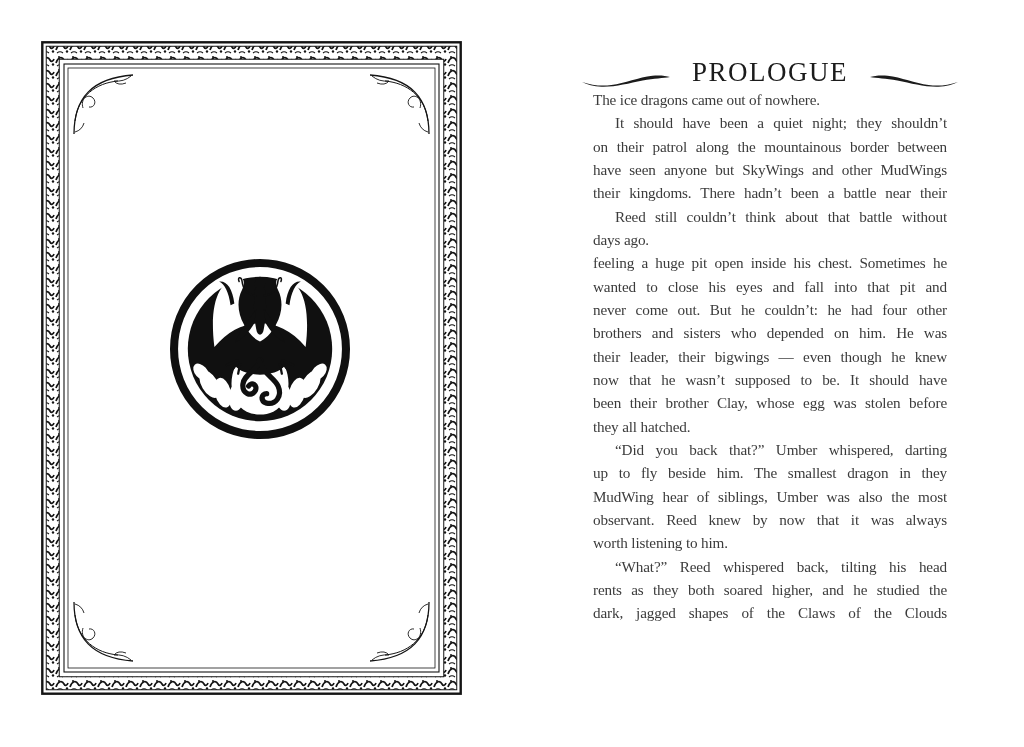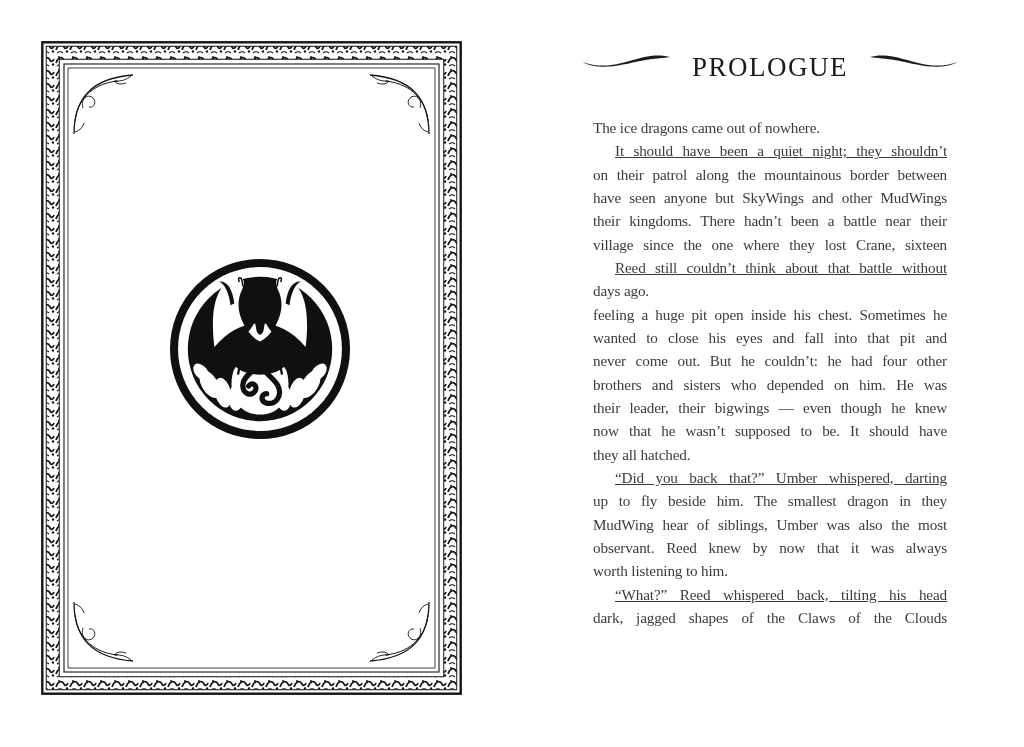--- a/index.html
+++ b/index.html
@@ -9,31 +9,31 @@
     background:#ffffff;
     overflow:hidden;
     font-family:"Liberation Serif", serif;
   }
   
   .left-page{position:absolute;left:41px;top:41px;width:421px;height:654px;}
   .frame-svg{position:absolute;left:0;top:0;}
   .emblem-svg{position:absolute;left:124px;top:213px;}
   
   .right-page{position:absolute;left:593px;top:52px;width:354px;}
-  .heading-row{display:flex;align-items:flex-start;justify-content:center;gap:22px;height:36px;}
+  .heading-row{display:flex;align-items:flex-end;justify-content:center;gap:22px;height:36px;}
   .heading{
     font-family:"Liberation Serif", serif;
     font-size:27px;letter-spacing:1.5px;color:#1b1b1b;font-weight:400;
     white-space:nowrap;
   }
   .flourish{flex:0 0 auto;display:block;}
-  .lines{margin-top:28px;color:#3b3b3b;font-size:15.2px;letter-spacing:-0.15px;}
+  .lines{color:#3b3b3b;font-size:15.2px;letter-spacing:-0.15px;}
   .line{height:23.33px;line-height:23.33px;text-align:left;overflow:hidden;}
   .line.just{text-align:justify;text-align-last:justify;}
-  .line.indent{text-indent:22px;text-decoration:underline;}
+  .line.indent{text-indent:22px;}
 </style>
 </head>
 <body>
 
 <div class="stage">
 
   <div class="left-page">
 
     <svg class="frame-svg" width="421" height="654" viewBox="0 0 421 654">
       <defs>
@@ -135,33 +135,34 @@
                    C48,11.4 34,15.4 20,15 C12,14.7 5,12.6 0,10 Z" fill="#1b1b1b"></path>
         </g>
       </svg>
     </div>
     <div class="lines">
         <div class="line">The ice dragons came out of nowhere.</div>
         <div class="line indent just">It should have been a quiet night; they shouldn’t</div>
         <div class="line just">on their patrol along the mountainous border between</div>
         <div class="line just">have seen anyone but SkyWings and other MudWings</div>
         <div class="line just">their kingdoms. There hadn’t been a battle near their</div>
-        <div class="line just">village since the one where they lost Crane, sixteen</div>
         <div class="line indent just">Reed still couldn’t think about that battle without</div>
         <div class="line">days ago.</div>
         <div class="line just">feeling a huge pit open inside his chest. Sometimes he</div>
         <div class="line just">wanted to close his eyes and fall into that pit and</div>
         <div class="line just">never come out. But he couldn’t: he had four other</div>
         <div class="line just">brothers and sisters who depended on him. He was</div>
         <div class="line just">their leader, their bigwings — even though he knew</div>
         <div class="line just">now that he wasn’t supposed to be. It should have</div>
+        <div class="line just">been their brother Clay, whose egg was stolen before</div>
         <div class="line">they all hatched.</div>
         <div class="line indent just">“Did you back that?” Umber whispered, darting</div>
         <div class="line just">up to fly beside him. The smallest dragon in they</div>
         <div class="line just">MudWing hear of siblings, Umber was also the most</div>
         <div class="line just">observant. Reed knew by now that it was always</div>
         <div class="line">worth listening to him.</div>
         <div class="line indent just">“What?” Reed whispered back, tilting his head</div>
+        <div class="line just">rents as they both soared higher, and he studied the</div>
         <div class="line just">dark, jagged shapes of the Claws of the Clouds</div>
       </div>
   </div>
 
 </div>
 
 </body></html>

